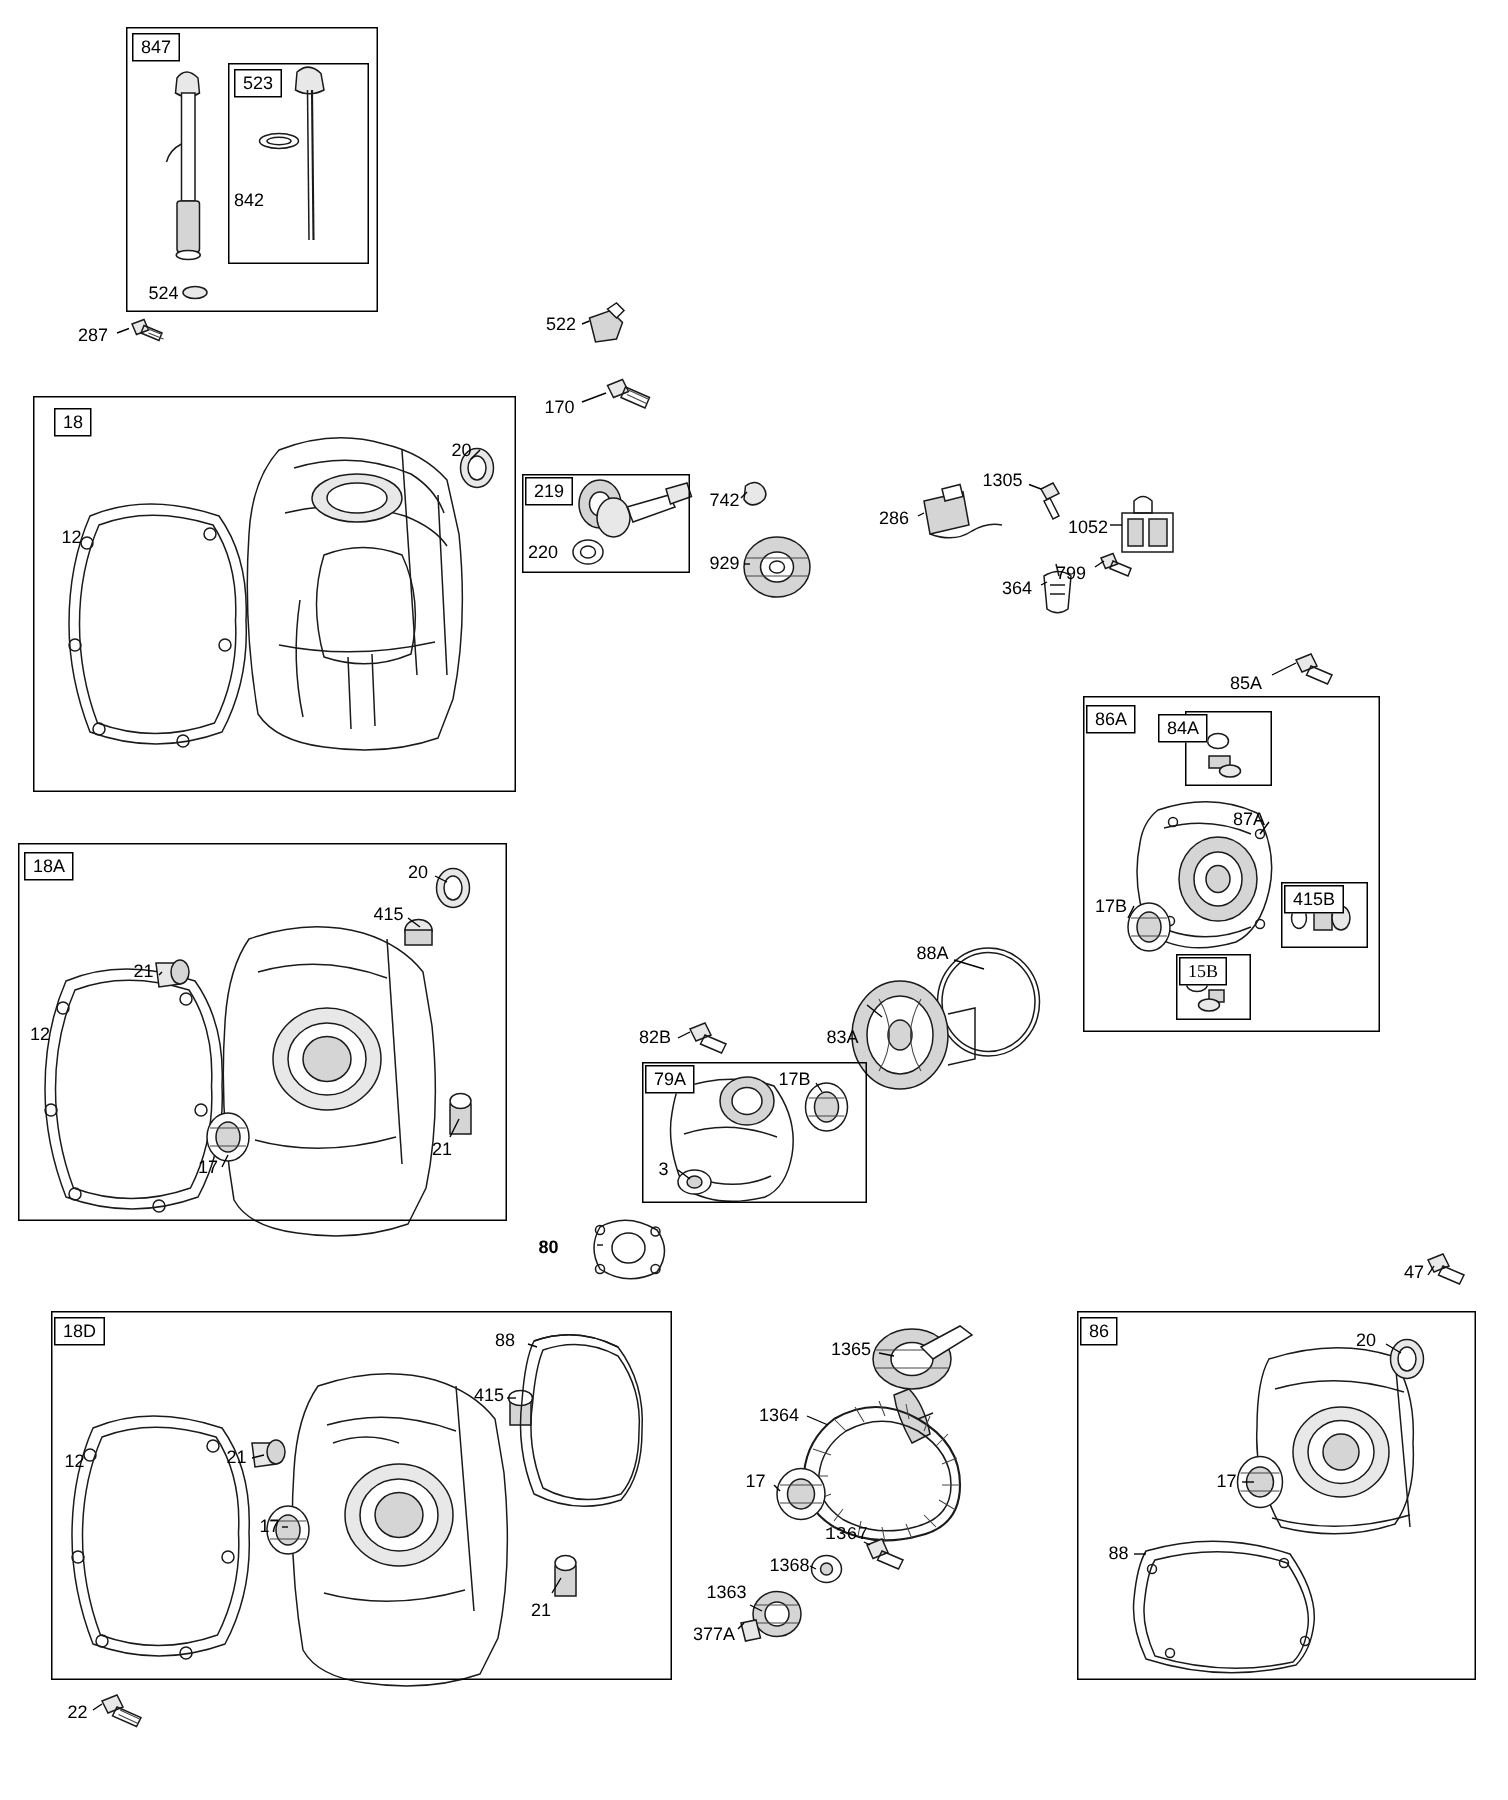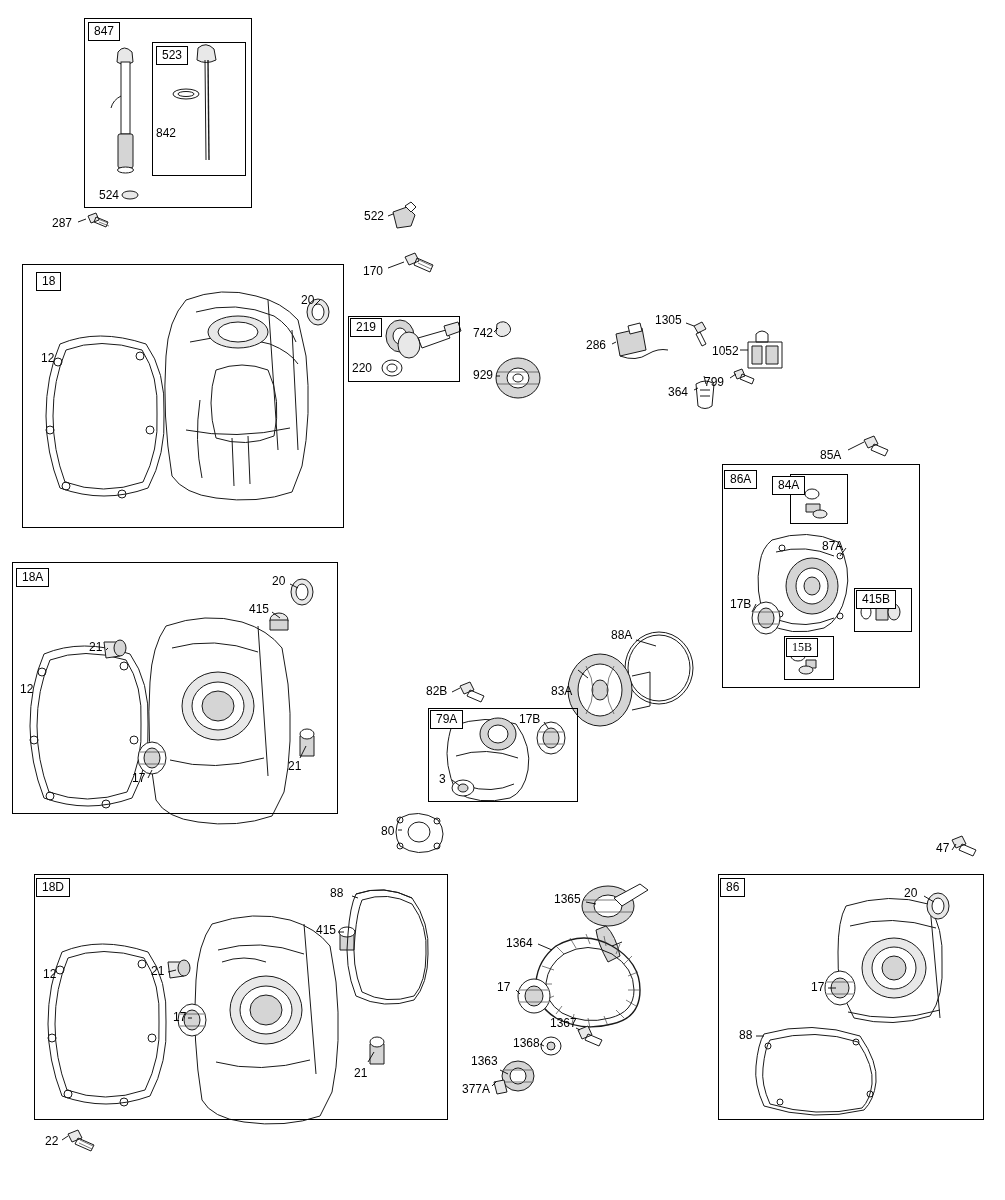--- a/index.html
+++ b/index.html
@@ -469,33 +469,33 @@
   <div class="label" style="left:249px;top:603px;">415</div>
   <div class="label" style="left:89px;top:641px;">21</div>
   <div class="label" style="left:20px;top:683px;">12</div>
   <div class="label" style="left:132px;top:772px;">17</div>
   <div class="label" style="left:288px;top:760px;">21</div>
   <div class="label" style="left:611px;top:629px;">88A</div>
   <div class="label" style="left:551px;top:685px;">83A</div>
   <div class="label" style="left:426px;top:685px;">82B</div>
   <div class="label" style="left:519px;top:713px;">17B</div>
   <div class="label" style="left:439px;top:773px;">3</div>
-  <div class="label" style="left:381px;top:825px;">80</div>
+  <div class="label" style="left:359px;top:825px;font-weight:bold;">80</div>
   <div class="label" style="left:936px;top:842px;">47</div>
   <div class="label" style="left:330px;top:887px;">88</div>
   <div class="label" style="left:316px;top:924px;">415</div>
   <div class="label" style="left:43px;top:968px;">12</div>
   <div class="label" style="left:151px;top:965px;">21</div>
   <div class="label" style="left:173px;top:1011px;">17</div>
   <div class="label" style="left:354px;top:1067px;">21</div>
   <div class="label" style="left:45px;top:1135px;">22</div>
   <div class="label" style="left:554px;top:893px;">1365</div>
   <div class="label" style="left:506px;top:937px;">1364</div>
   <div class="label" style="left:497px;top:981px;">17</div>
-  <div class="label" style="left:550px;top:1017px;">1367</div>
+  <div class="label" style="left:550px;top:1017px;font-family:Liberation Mono, monospace;">1367</div>
   <div class="label" style="left:513px;top:1037px;">1368</div>
   <div class="label" style="left:471px;top:1055px;">1363</div>
   <div class="label" style="left:462px;top:1083px;">377A</div>
   <div class="label" style="left:904px;top:887px;">20</div>
   <div class="label" style="left:811px;top:981px;">17</div>
   <div class="label" style="left:739px;top:1029px;">88</div>
 
 </div>
 
 </body></html>

